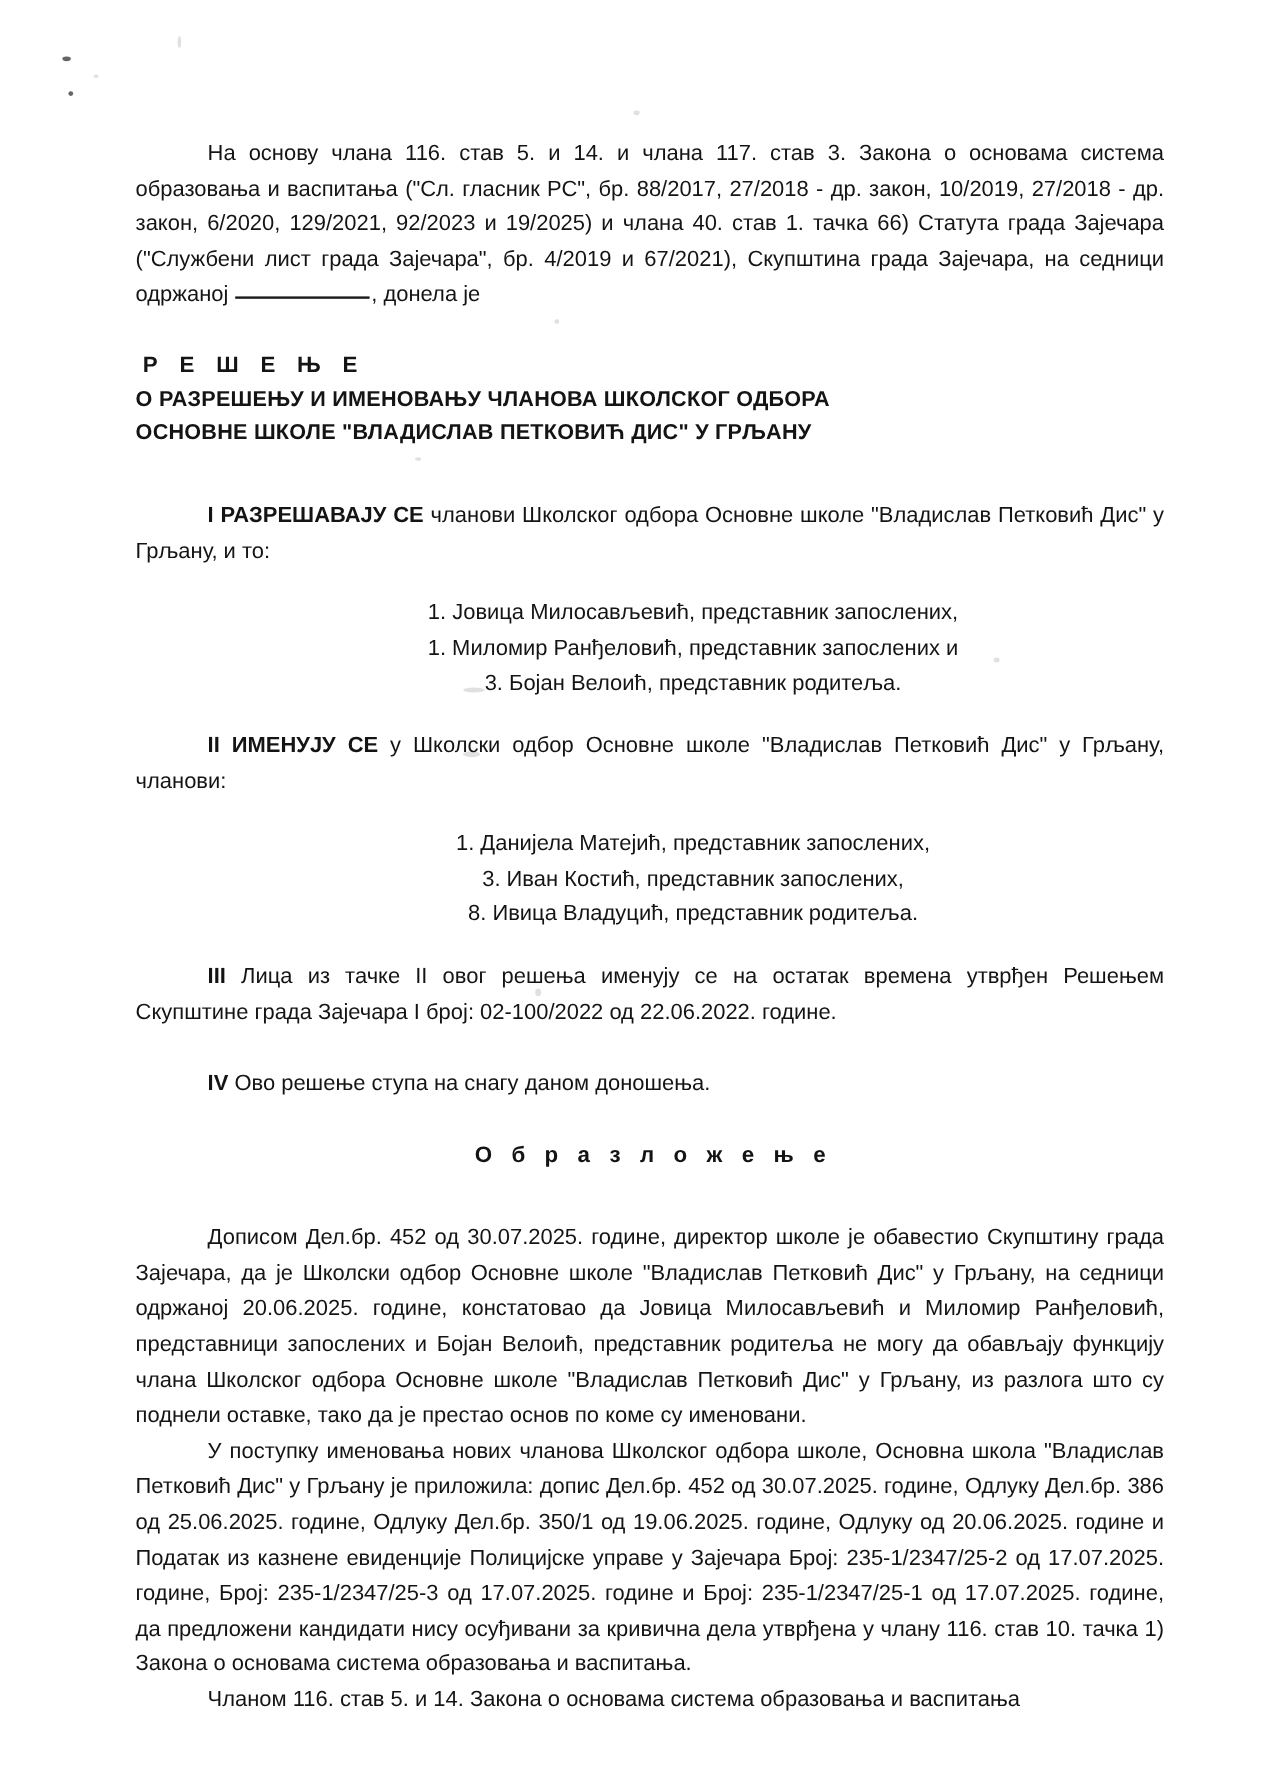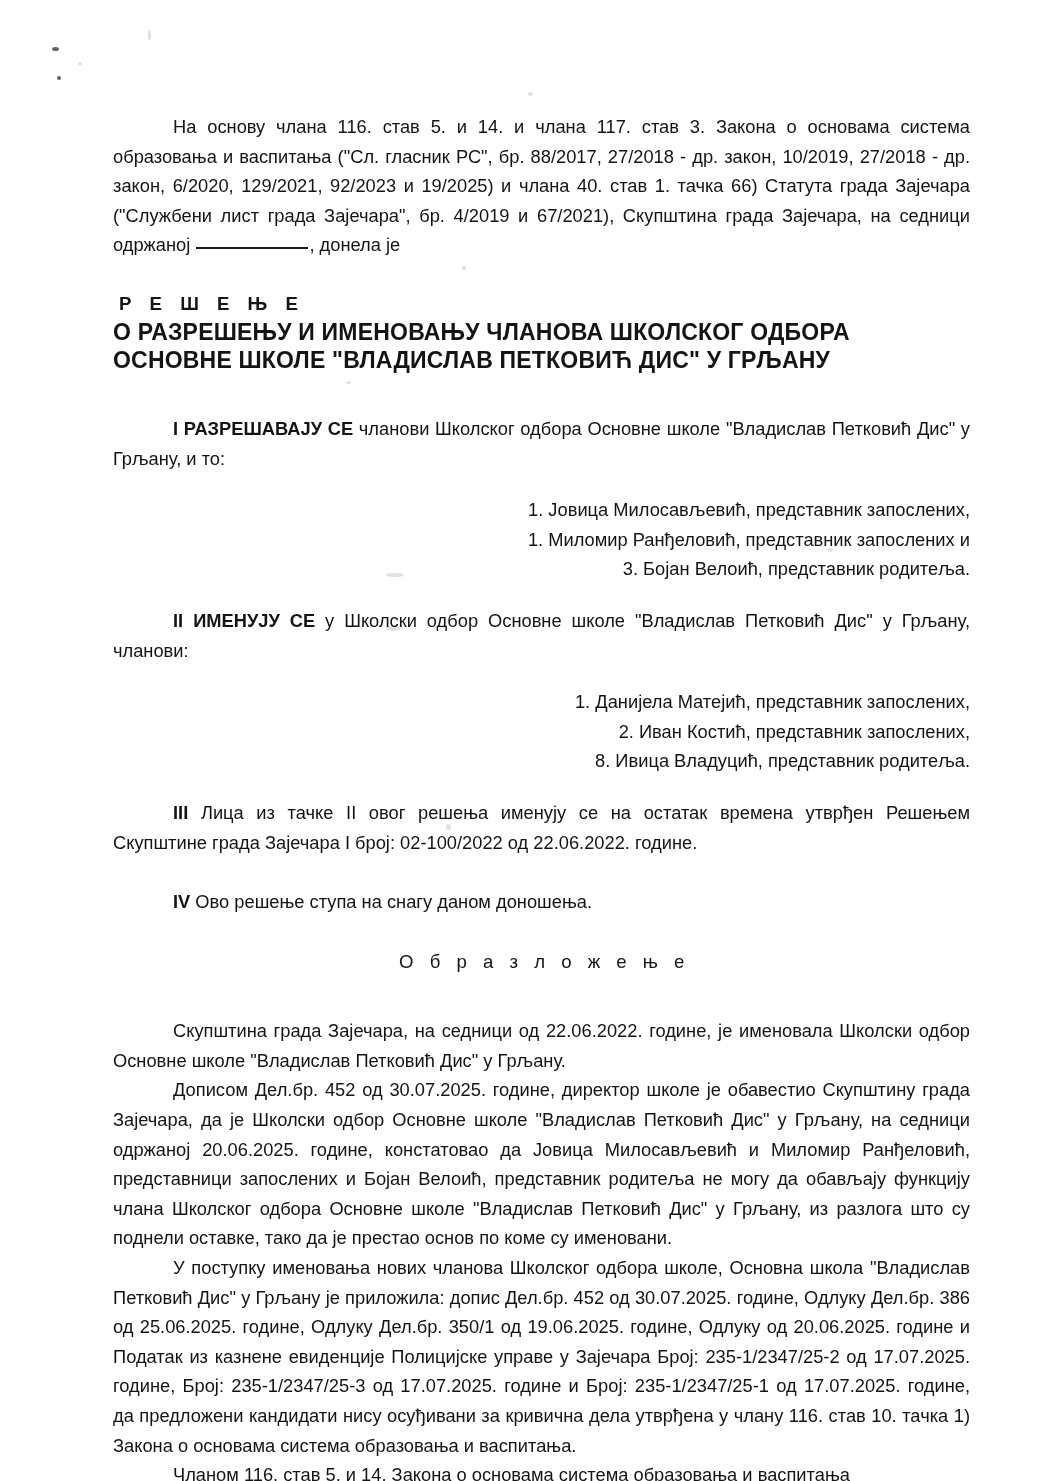--- a/index.html
+++ b/index.html
@@ -59,45 +59,45 @@
     font-weight: bold;
     line-height: 28px;
     margin-top: 30px;
   }
   .title-main {
     letter-spacing: 6.5px;
     font-size: 18.6px;
     padding-left: 6px;
   }
   .title-sub {
-    font-size: 23px;
+    font-size: 18px;
     letter-spacing: 0.2px;
   }
 
   
   .roman { font-weight: bold; }
   .bold  { font-weight: bold; }
 
   
   .member-list {
     margin: 0;
     padding: 0;
     list-style: none;
     text-indent: 0;
   }
   .member-list li {
     padding-left: 72px;
     line-height: 29.6px;
-    text-align: right;
+    text-align: center;
   }
 
   
   .obraz {
     text-align: center;
-    font-weight: normal;
+    font-weight: bold;
     letter-spacing: 5.5px;
     font-size: 18.6px;
     padding-left: 6px;
   }
 
   .fill-line {
     display: inline-block;
     width: 112px;
     border-bottom: 2.2px solid #1a1a1a;
     vertical-align: 2px;
@@ -146,37 +146,36 @@
 
     <div class="gap-md"></div>
 
     <p class="para"><span class="roman">II</span>
       <span class="bold">ИМЕНУЈУ СЕ</span><span> у Школски одбор Основне школе "Владислав Петковић Дис" у Грљану, чланови:</span></p>
 
     <div class="gap-md"></div>
 
     <ul class="member-list">
       <li><span>1. Данијела Матејић, представник запослених,</span></li>
-      <li><span>2. Иван Костић, представник запослених,</span></li>
+      <li><span>3. Иван Костић, представник запослених,</span></li>
       <li><span>8. Ивица Владуцић, представник родитеља.</span></li>
     </ul>
 
     <div class="gap-md"></div>
 
     <p class="para"><span class="roman">III</span><span> Лица из тачке II овог решења именују се на остатак времена утврђен Решењем Скупштине града Зајечара I број: 02-100/2022 од 22.06.2022. године.</span></p>
 
     <div class="gap-lg"></div>
 
     <p class="para para-last-left"><span class="roman">IV</span><span> Ово решење ступа на снагу даном доношења.</span></p>
 
     <div class="gap-lg"></div>
 
     <div class="obraz">О б р а з л о ж е њ е</div>
 
     <div class="gap-xl"></div>
 
-    <p class="para">Скупштина града Зајечара, на седници од 22.06.2022. године, је именовала Школски одбор Основне школе "Владислав Петковић Дис" у Грљану.</p>
     <p class="para">Дописом Дел.бр. 452 од 30.07.2025. године, директор школе је обавестио Скупштину града Зајечара, да је Школски одбор Основне школе "Владислав Петковић Дис" у Грљану, на седници одржаној 20.06.2025. године, констатовао да Јовица Милосављевић и Миломир Ранђеловић, представници запослених и Бојан Велоић, представник родитеља не могу да обављају функцију члана Школског одбора Основне школе "Владислав Петковић Дис" у Грљану, из разлога што су поднели оставке, тако да је престао основ по коме су именовани.</p>
     <p class="para">У поступку именовања нових чланова Школског одбора школе, Основна школа "Владислав Петковић Дис" у Грљану је приложила: допис Дел.бр. 452 од 30.07.2025. године, Одлуку Дел.бр. 386 од 25.06.2025. године, Одлуку Дел.бр. 350/1 од 19.06.2025. године, Одлуку од 20.06.2025. године и Податак из казнене евиденције Полицијске управе у Зајечара Број: 235-1/2347/25-2 од 17.07.2025. године, Број: 235-1/2347/25-3 од 17.07.2025. године и Број: 235-1/2347/25-1 од 17.07.2025. године, да предложени кандидати нису осуђивани за кривична дела утврђена у члану 116. став 10. тачка 1) Закона о основама система образовања и васпитања.</p>
     <p class="para para-last-left">Чланом 116. став 5. и 14. Закона о основама система образовања и васпитања</p>
 
   </div>
 </div>
 
 </body></html>

